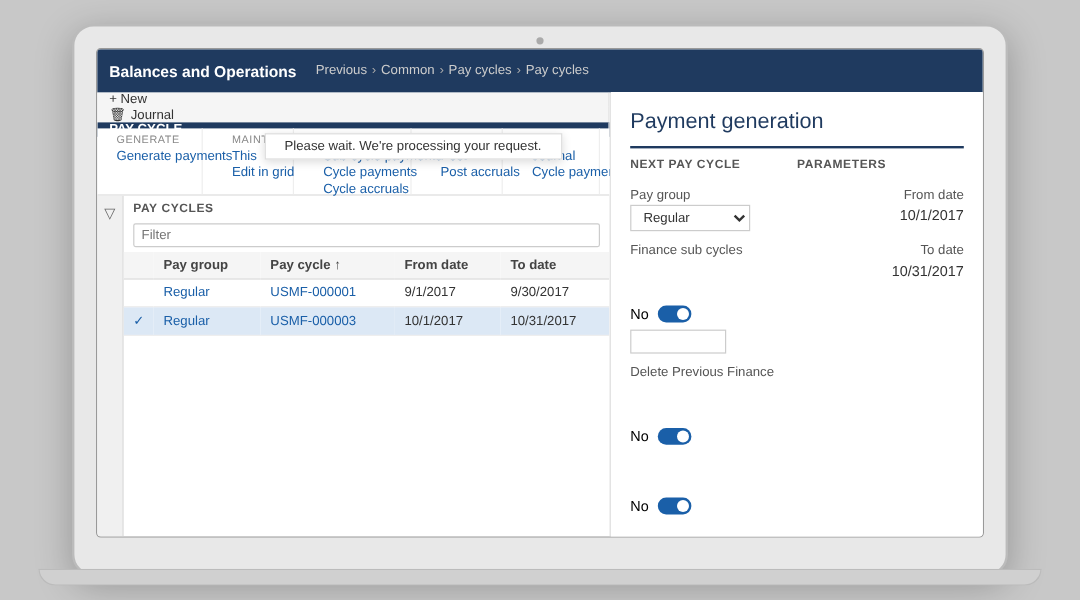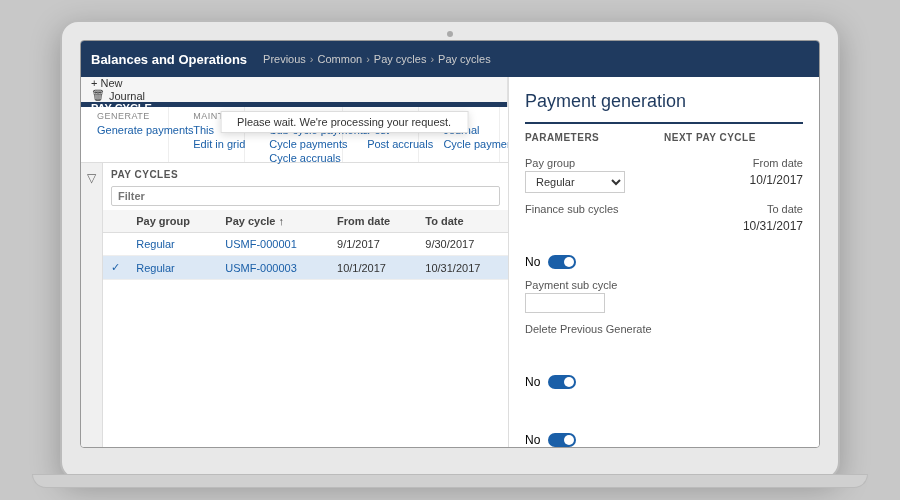--- a/index.html
+++ b/index.html
@@ -246,21 +246,20 @@
       padding: 4px 8px;
     }
     .search-input {
       width: 100%;
       padding: 3px 6px;
       border: 1px solid #ccc;
       font-size: 11px;
       color: #999;
       outline: none;
       border-radius: 2px;
-      font-weight: bold;
     }
     .data-table {
       width: 100%;
       border-collapse: collapse;
       font-size: 11px;
     }
     .data-table thead tr {
       background: #f5f5f5;
       border-bottom: 1px solid #ddd;
     }
@@ -509,22 +508,22 @@
               </table>
             </div>
           </div>
         </div>
 
         <div class="right-panel">
           <div class="panel-title">Payment generation</div>
           <hr class="section-divider">
 
           <div class="params-grid">
+            <div class="params-col-header">NEXT PAY CYCLE</div>
             <div class="params-col-header">PARAMETERS</div>
-            <div class="params-col-header">NEXT PAY CYCLE</div>
           </div>
 
           <div class="two-col">
             <div class="col-left">
               <div class="param-label">Pay group</div>
               <select class="param-select">
                 <option>Regular</option>
                 <option>Biweekly</option>
                 <option>Monthly</option>
               </select>
@@ -542,24 +541,23 @@
                 <span>No</span>
                 <div class="toggle"></div>
               </div>
             </div>
             <div class="col-right">
               <div class="param-label">To date</div>
               <div class="param-date">10/31/2017</div>
             </div>
           </div>
 
-          <div class="param-label">Payment sub cycle</div>
           <input class="sub-cycle-input" type="text" value="" style="">
 
-          <div class="param-label">Delete Previous Generate</div>
+          <div class="param-label">Delete Previous Finance</div>
           <div class="toggle-row">
             <span>No</span>
             <div class="toggle"></div>
           </div>
 
           <div class="toggle-row">
             <span>No</span>
             <div class="toggle"></div>
           </div>
 

